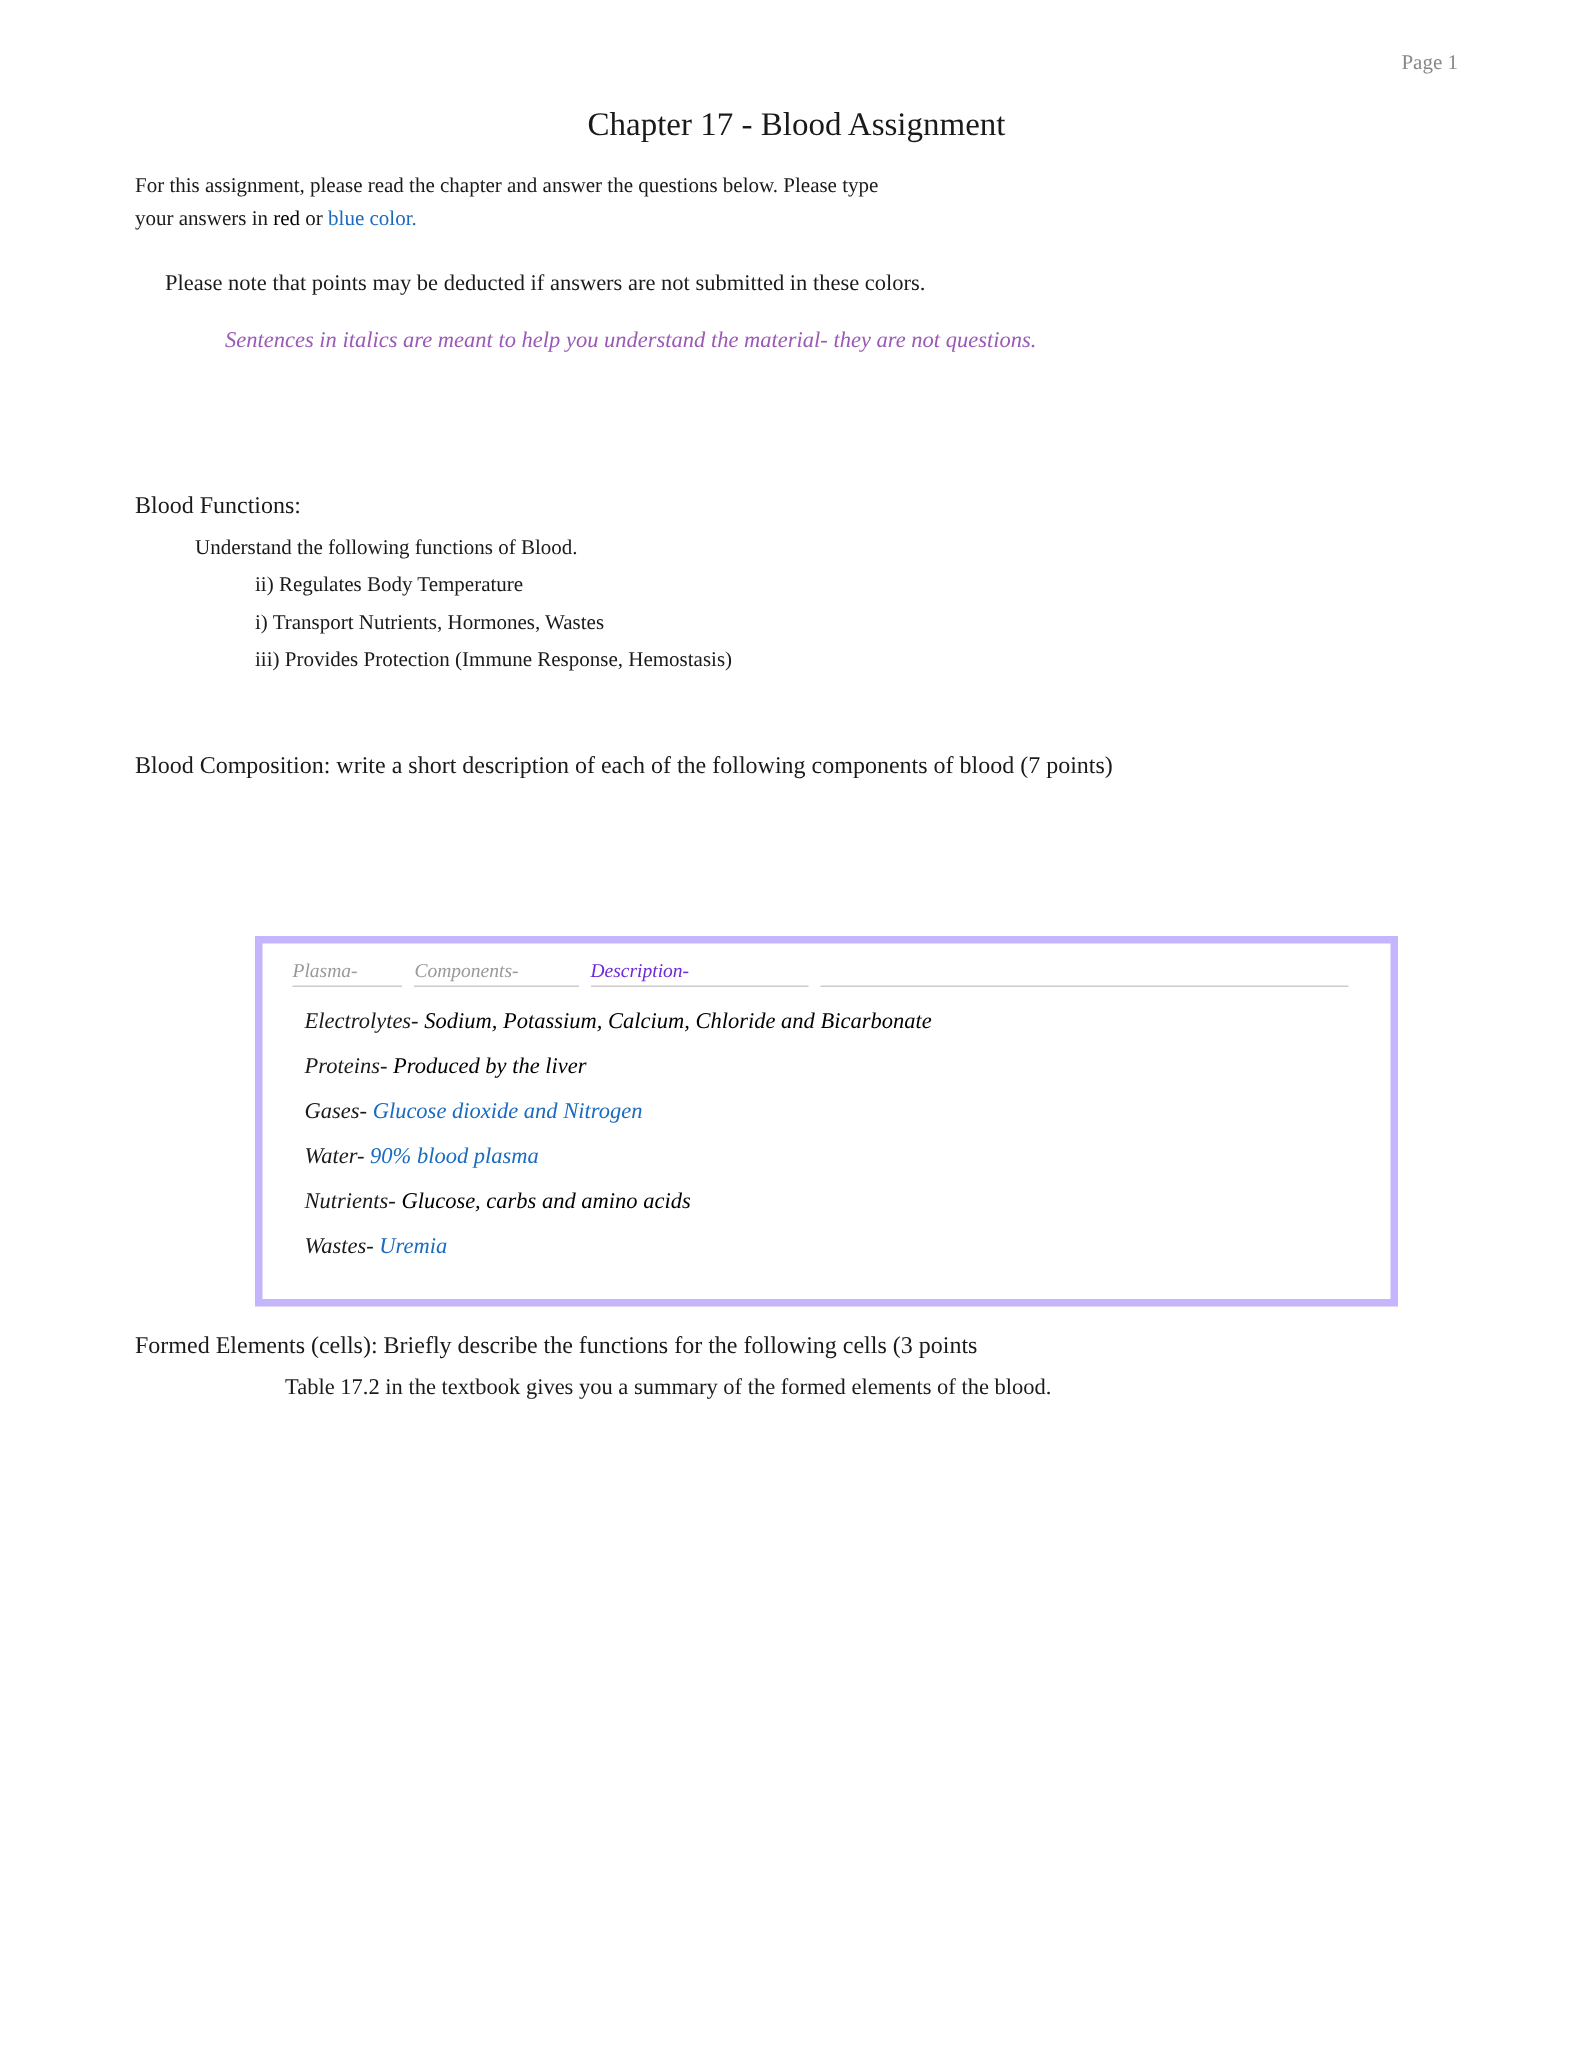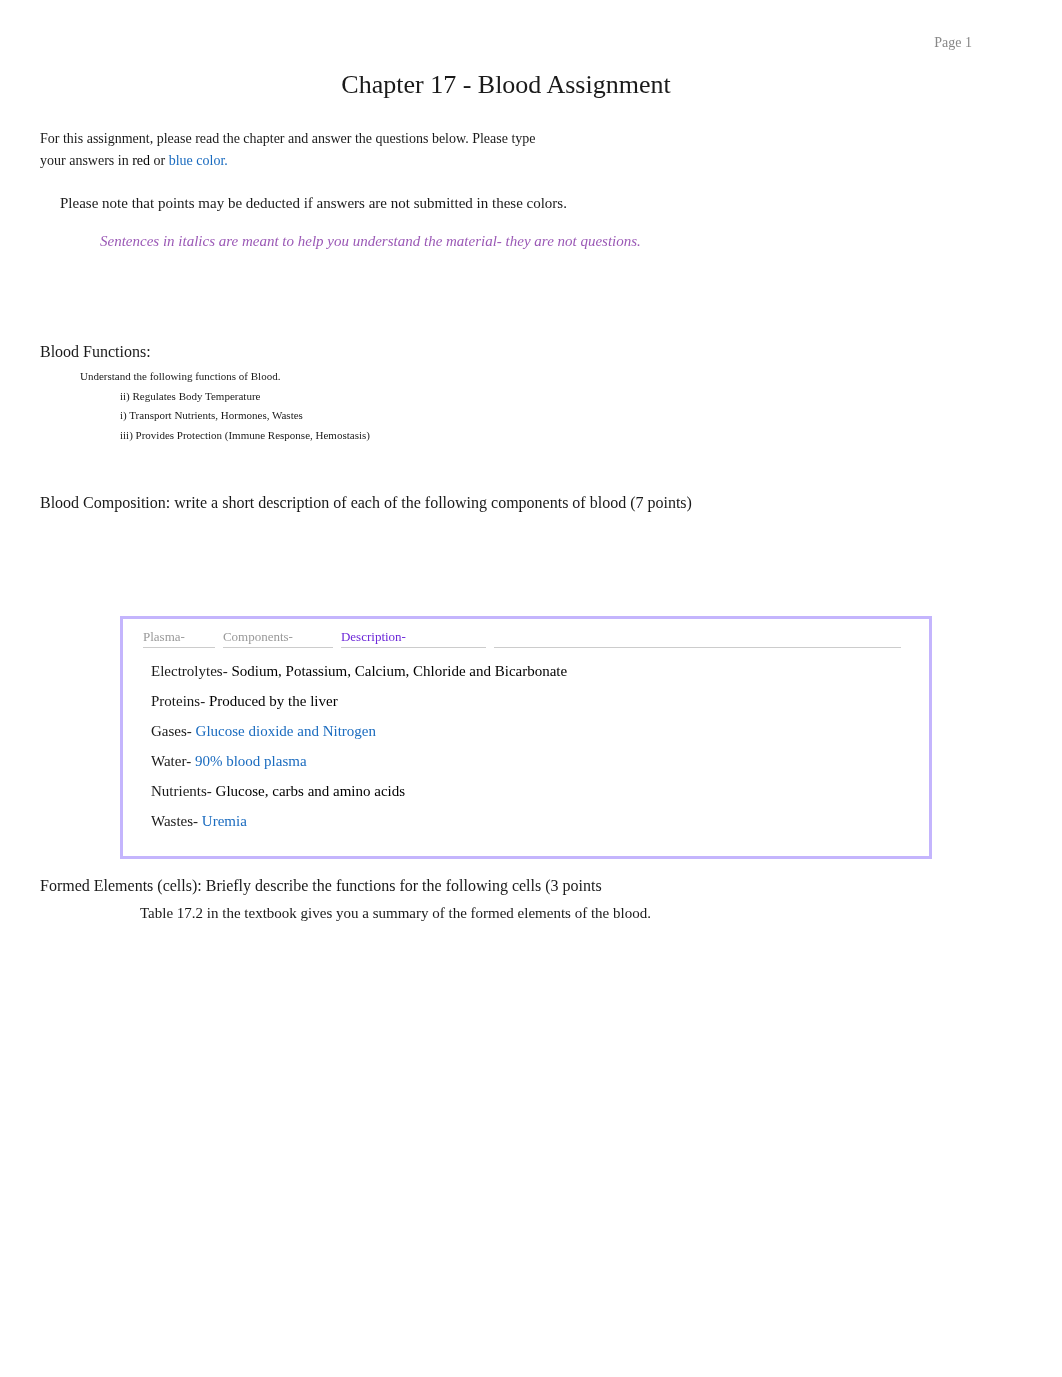--- a/index.html
+++ b/index.html
@@ -13,38 +13,38 @@
       font-family: Georgia, 'Times New Roman', serif;
       font-size: 16px;
       color: #1a1a1a;
       width: 1062px;
       min-height: 1377px;
     }
 
     .page {
       width: 1062px;
       min-height: 1377px;
-      padding: 40px 90px 60px 40px;
+      padding: 40px 90px 60px 90px;
       position: relative;
     }
 
     .page-number {
       position: absolute;
       top: 35px;
       right: 90px;
       color: #888888;
       font-size: 14px;
     }
 
     .title {
       text-align: center;
-      font-size: 26px;
+      font-size: 22px;
       font-weight: normal;
       margin-top: 30px;
-      margin-bottom: 28px;
+      margin-bottom: 18px;
       color: #1a1a1a;
     }
 
     .intro-text {
       font-size: 14px;
       line-height: 1.6;
       margin-bottom: 18px;
     }
 
     .red-text {
@@ -87,36 +87,37 @@
 
     .indent-1 {
       margin-left: 40px;
     }
 
     .indent-2 {
       margin-left: 80px;
     }
 
     .sub-item {
-      font-size: 11px;
+      font-size: 14px;
       line-height: 1.8;
     }
 
     .blood-composition-block {
       margin-bottom: 12px;
     }
 
     .plasma-box {
-      border: 3px solid #c4b5fd;
+      border: 5px solid #c4b5fd;
       margin-left: 80px;
       margin-right: 40px;
       padding: 10px 20px 20px 20px;
       margin-top: 8px;
       margin-bottom: 18px;
       min-height: 80px;
+      font-style: italic;
     }
 
     .plasma-header-row {
       display: flex;
       gap: 0;
       margin-bottom: 8px;
     }
 
     .plasma-header-cell {
       font-size: 13px;

